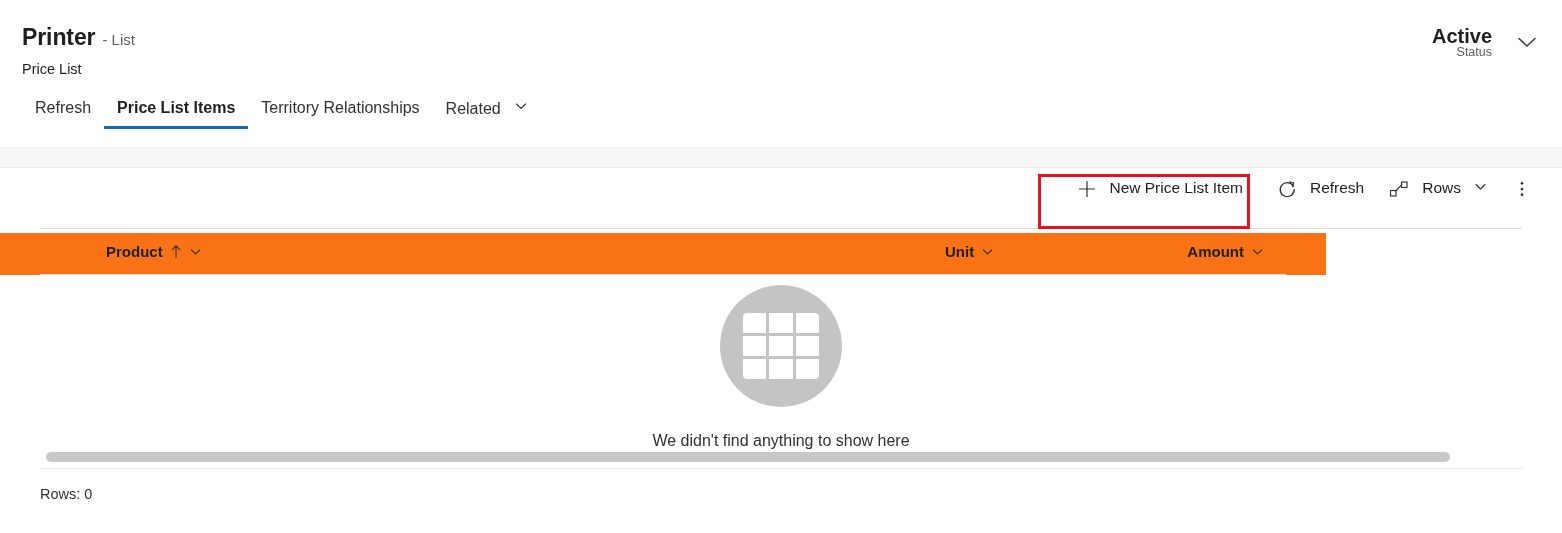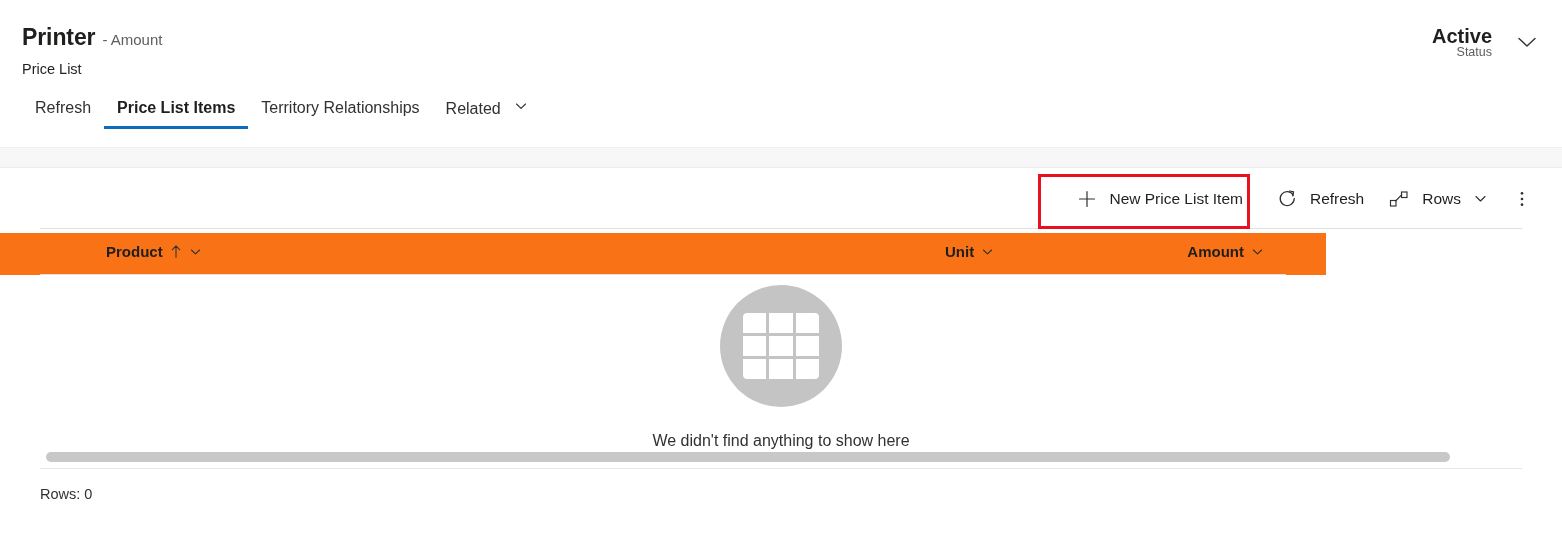--- a/index.html
+++ b/index.html
@@ -136,21 +136,21 @@
     width: 1562px;
     height: 59px;
     background: #ffffff;
     display: flex;
     align-items: center;
     justify-content: flex-end;
     padding-right: 18px;
   }
   .cmd-btn {
     display: flex;
-    align-items: center;
+    align-items: flex-start;
     gap: 12px;
     height: 40px;
     padding: 0 12px;
     font-size: 15.5px;
     color: #201f1e;
     cursor: pointer;
     white-space: nowrap;
     background: transparent;
     border: none;
     font-family: inherit;
@@ -291,21 +291,21 @@
 
   svg { display: block; }
 </style>
 </head>
 <body>
 
 <div class="record-header">
   <div class="header-left">
     <div class="title-row">
       <span class="record-title">Printer</span>
-      <span class="record-saved">- Amount</span>
+      <span class="record-saved">- List</span>
     </div>
     <div class="record-subtitle">Price List</div>
   </div>
 
   <div class="header-right">
     <div class="status-block">
       <div class="status-value">Active</div>
       <div class="status-label">Status</div>
     </div>
     <span class="chev-big">

